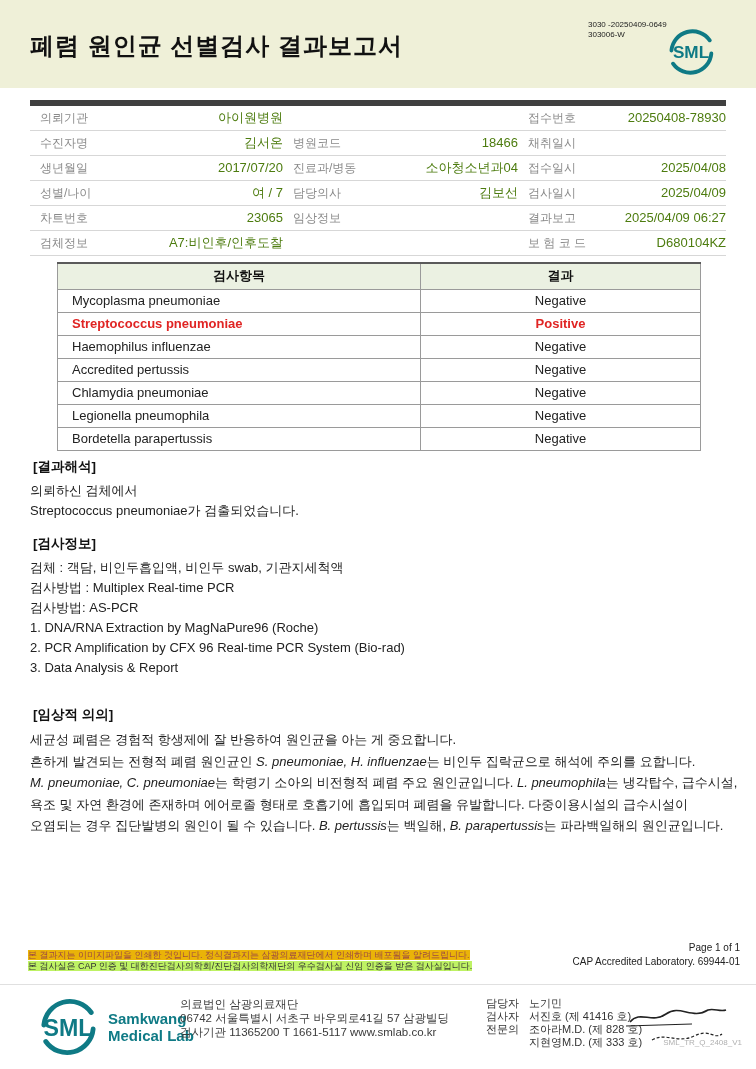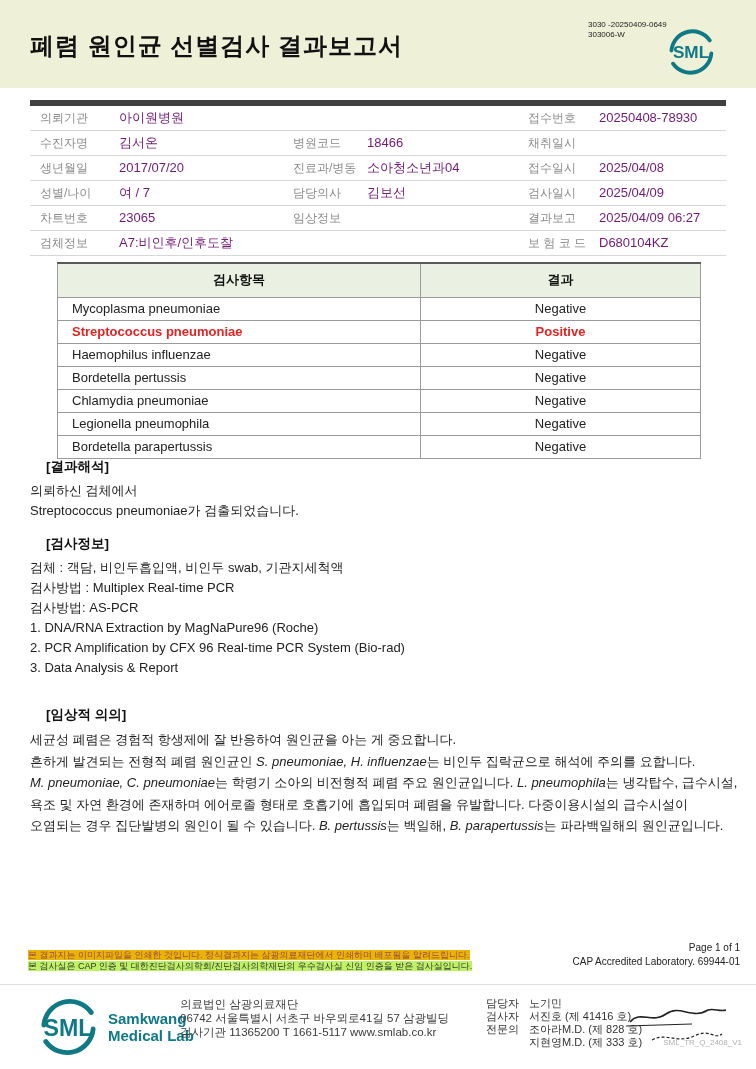--- a/index.html
+++ b/index.html
@@ -28,38 +28,38 @@
     position:absolute; top:100px; left:30px; width:696px;
     display:grid;
     grid-template-columns:85px 168px 80px 155px 77px 131px;
     border-top:6px solid #404040;
   }
   .info-grid > div {
     height:25px; line-height:24px; border-bottom:1px solid #d7d7d7;
     overflow:hidden; white-space:nowrap;
   }
   .info-label { color:#8a8a8a; font-size:12px; padding-left:10px; }
-  .info-value { color:#701a75; font-size:13px; padding-left:4px; }
+  .info-value { color:#4d7c0f; font-size:13px; padding-left:4px;text-align:right; }
   
   .results-table {
     position:absolute; top:262px; left:57px; width:643px;
     border-collapse:collapse; table-layout:fixed;
   }
   .results-table th, .results-table td { border:1px solid #9a9a9a; font-size:13px; }
   .results-table thead th {
-    background:#ebf1e2; height:34px; font-weight:bold; color:#111;
+    background:#ebf1e2; height:26px; font-weight:bold; color:#111;
     border-top:2px solid #5a5a5a; text-align:center;
   }
   .results-table td { height:23px; }
   .results-table td.item { text-align:left; padding-left:14px; color:#222; }
   .results-table td.result { text-align:center; color:#222; }
   .results-table tr.positive td { color:#e02423; font-weight:bold; }
   
   .sections { position:absolute; top:458px; left:30px; width:700px; }
-  .sec-heading { font-size:13.5px; font-weight:bold; color:#111; margin:14px 16px 5px; }
+  .sec-heading { font-size:13.5px; font-weight:bold; color:#111; margin:14px 3px 5px; }
   .sections .sec:first-child .sec-heading { margin-top:0; }
   .sec-line { font-size:13px; color:#222; line-height:20px; white-space:nowrap; }
   .sec-clinical .sec-line { line-height:21.5px; }
   .it { font-style:italic; }
   
   .notices { position:absolute; top:950px; left:28px; font-size:9px; line-height:11px; }
   .notice-hl { color:#9c4a43; background:#eab308; display:inline; }
   .notice-plain { color:#333; }
   .notice-plain .mark { background:#bef264; }
   .page-meta { position:absolute; top:942px; right:16px; text-align:right; }
@@ -158,21 +158,21 @@
       </tr>
       <tr class="positive">
         <td class="item">Streptococcus pneumoniae</td>
         <td class="result">Positive</td>
       </tr>
       <tr>
         <td class="item">Haemophilus influenzae</td>
         <td class="result">Negative</td>
       </tr>
       <tr>
-        <td class="item">Bordetella pertussis</td>
+        <td class="item">Accredited pertussis</td>
         <td class="result">Negative</td>
       </tr>
       <tr>
         <td class="item">Chlamydia pneumoniae</td>
         <td class="result">Negative</td>
       </tr>
       <tr>
         <td class="item">Legionella pneumophila</td>
         <td class="result">Negative</td>
       </tr>

